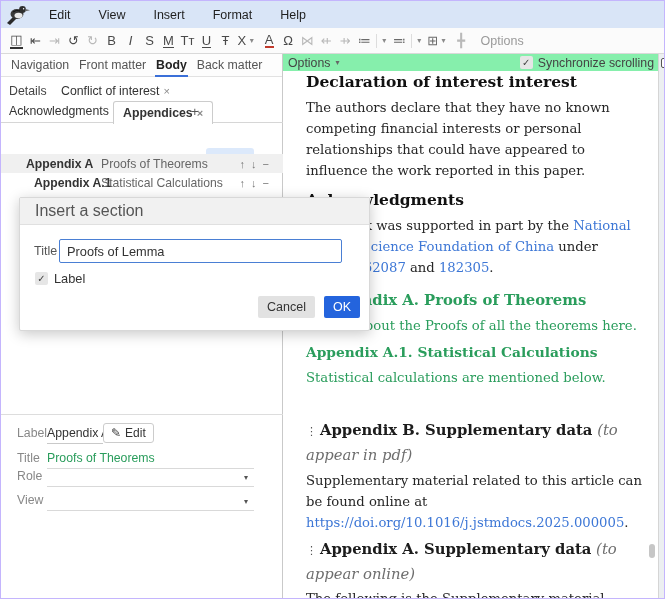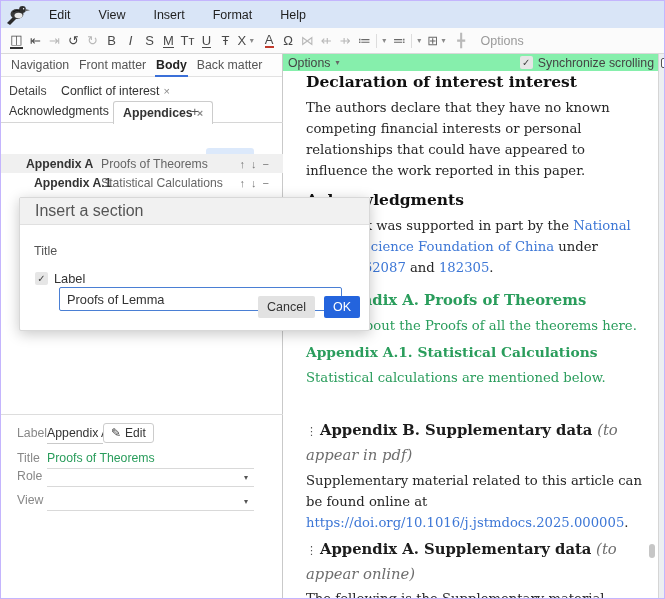--- a/index.html
+++ b/index.html
@@ -84,21 +84,21 @@
 
   .doc-scrollbar { position:absolute; left:366px; top:490px; width:6px; height:14px; background:#c6c6c6; border-radius:3px; }
   .side-strip { position:absolute; left:657px; top:53px; width:8px; height:546px; background:#eceff1; border-left:1px solid #d5d5d5; }
   .strip-icon { position:absolute; left:2px; top:4px; width:9px; height:10px; border:1.2px solid #555; border-radius:2px; background:#fff; }
 
   
   .dialog { position:absolute; left:18px; top:196px; width:351px; height:134px; background:#fff; border:1px solid #d8d8d8; border-radius:2px; box-shadow:0 3px 14px rgba(0,0,0,.22); z-index:50; }
   .dlg-header { height:27px; background:#f1f1f1; border-bottom:1px solid #e0e0e0; display:flex; align-items:center; padding-left:15px; font-size:16px; color:#555; }
   .dlg-title-row { position:absolute; left:0; top:41px; width:100%; height:24px; }
   .dlg-field-label { position:absolute; left:14px; top:5px; font-size:12.5px; color:#555; }
-  .dlg-input { position:absolute; left:39px; top:0; width:283px; height:24px; border:1px solid #4a7fd4; border-radius:2px; font-size:12.8px; color:#333; padding:0 7px; font-family:"Liberation Sans", sans-serif; outline:none; background:#fff;margin-top:48px; }
+  .dlg-input { position:absolute; left:39px; top:0; width:283px; height:24px; border:1px solid #4a7fd4; border-radius:2px; font-size:12.8px; color:#333; padding:0 7px; font-family:"Liberation Sans", sans-serif; outline:none; background:#fff; }
   .dlg-check-row { position:absolute; left:15px; top:73px; display:flex; align-items:center; gap:6px; font-size:12.8px; color:#333; }
   .dlg-buttons { position:absolute; right:9px; top:98px; display:flex; gap:9px; }
   .btn { height:22px; border:none; border-radius:2px; font-size:12.5px; padding:0 9px; display:flex; align-items:center; font-family:"Liberation Sans", sans-serif; }
   .btn-cancel { background:#e2e2e2; color:#333; }
   .btn-ok { background:#2464dd; color:#fff; }
 </style>
 </head>
 <body>
 
 <div id="app">

